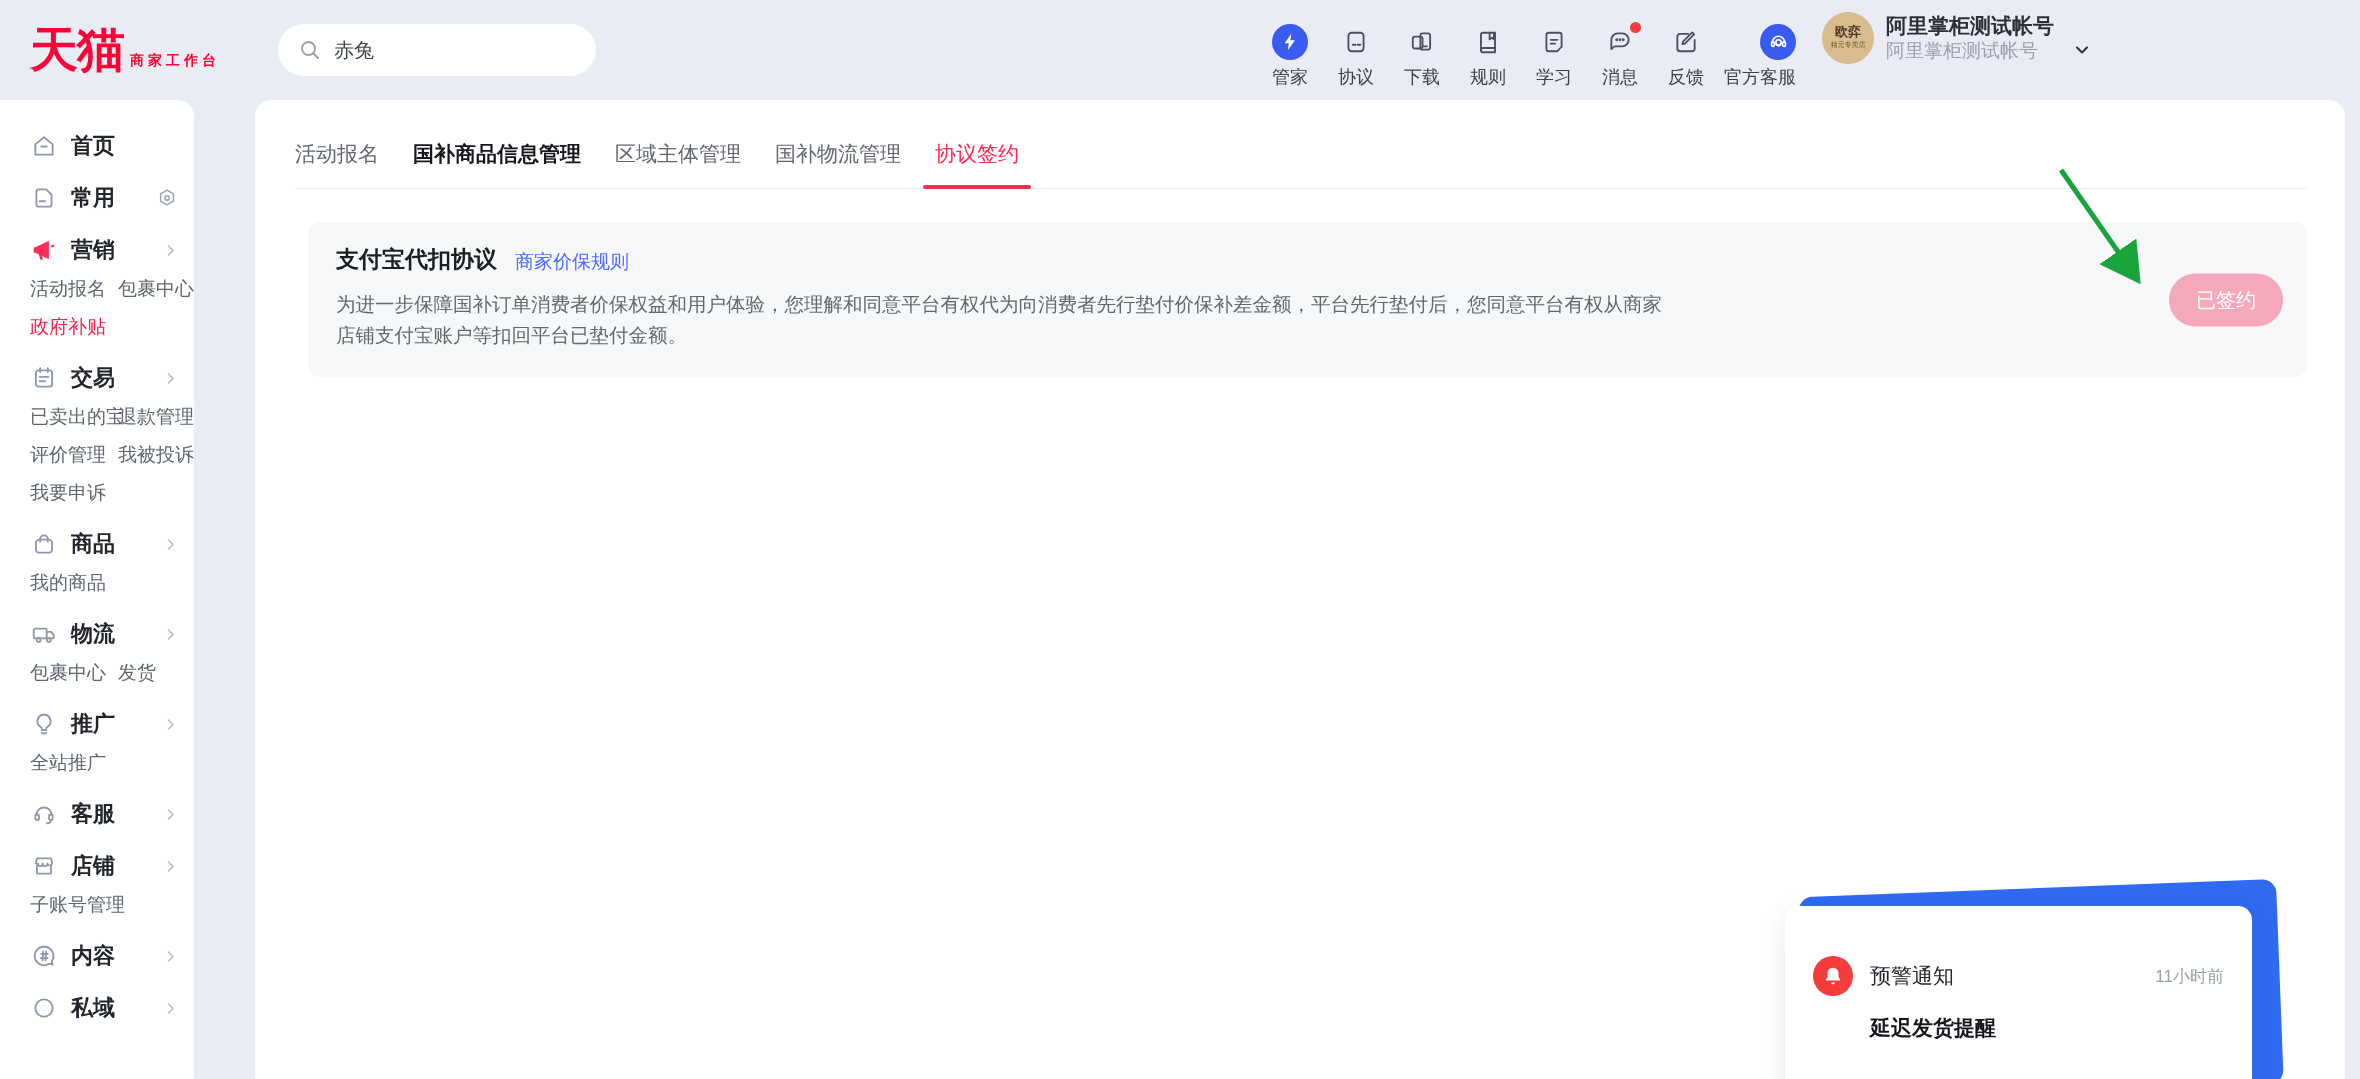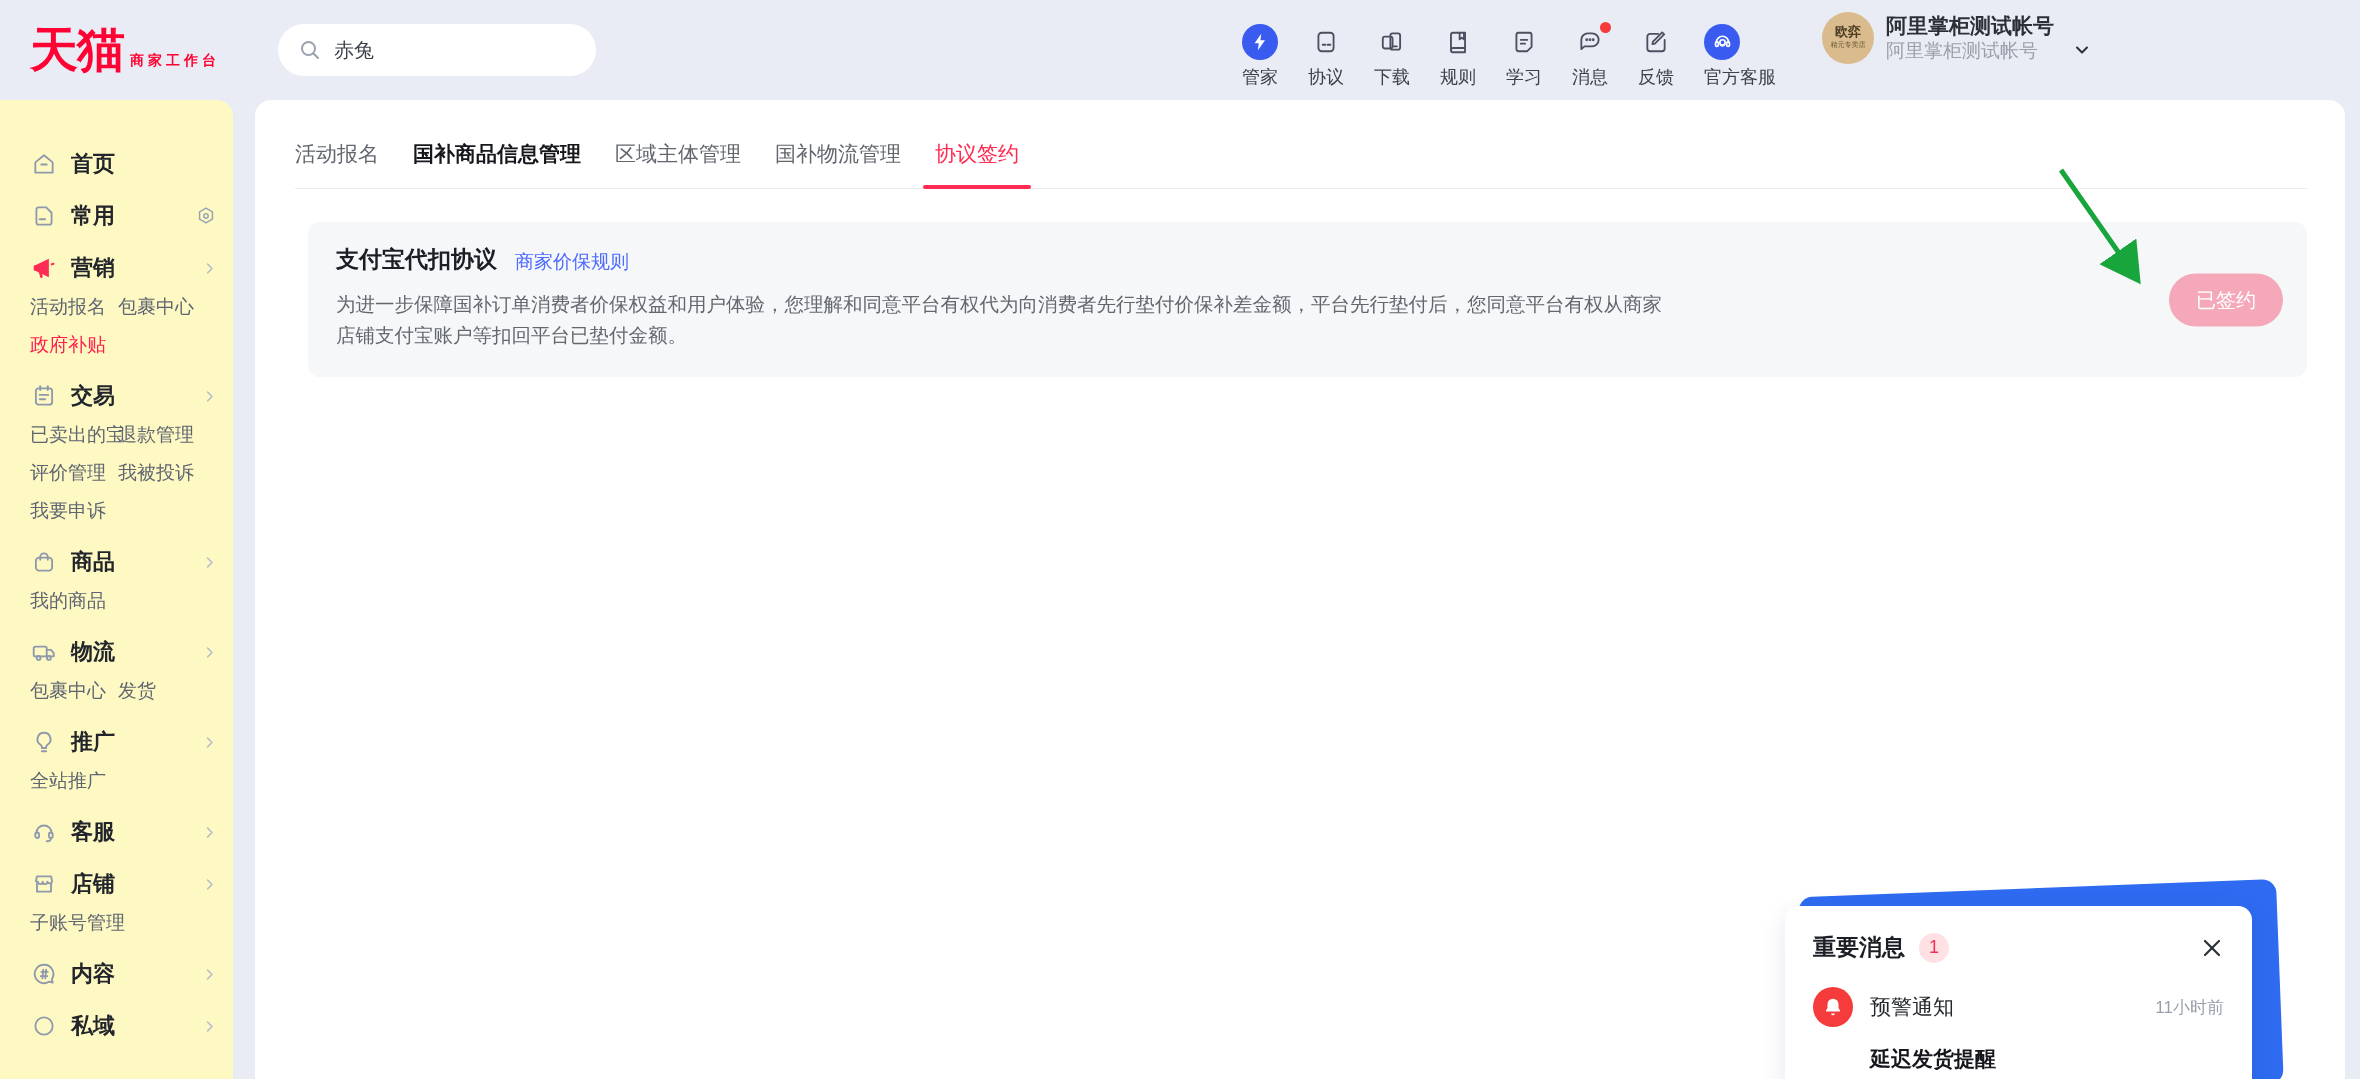--- a/index.html
+++ b/index.html
@@ -12,38 +12,38 @@
   
   .topbar { position:absolute; left:0; top:0; width:2120px; height:100px; display:flex; align-items:center; padding:0 28px 0 30px; }
   .logo { display:flex; align-items:flex-end; cursor:pointer; }
   .logo-brand { font-size:48px; font-weight:700; color:#ff0132; letter-spacing:-1px; line-height:1; }
   .logo-suffix { font-size:14px; font-weight:700; color:#ff0132; letter-spacing:4px; margin:0 0 4px 6px; }
   .searchbox { margin-left:58px; width:318px; height:52px; background:#fff; border-radius:26px; display:flex; align-items:center; padding:0 20px; }
   .searchbox svg { flex:0 0 auto; }
   .search-text { font-size:20px; color:#3a3f48; margin-left:12px; border:none; outline:none; background:transparent; width:220px; font-family:inherit; }
 
   .top-right { margin-left:auto; display:flex; align-items:flex-start; }
-  .qi { width:66px; display:flex; flex-direction:column; align-items:flex-start; cursor:pointer; padding-top:12px; }
+  .qi { width:66px; display:flex; flex-direction:column; align-items:flex-end; cursor:pointer; padding-top:12px; }
   .qi-wide { width:92px; }
   .qi-icon { position:relative; width:36px; height:36px; display:flex; align-items:center; justify-content:center; color:#4a5060; }
   .qi-icon.blue-circle { background:#3a5bf0; border-radius:50%; color:#fff; }
   .qi-label { font-size:18px; color:#3c414a; margin-top:5px; white-space:nowrap; }
   .dot { position:absolute; top:-2px; right:-3px; width:11px; height:11px; border-radius:50%; background:#f53b3b; }
 
   .account { display:flex; align-items:flex-end; margin-left:26px; cursor:pointer; }
   .avatar { width:52px; height:52px; border-radius:50%; background:#d9bb8d; display:flex; flex-direction:column; align-items:center; justify-content:center; overflow:hidden; flex:0 0 auto; }
   .avatar .a1 { font-size:13px; color:#4c3c22; font-weight:700; line-height:1.1; }
   .avatar .a2 { font-size:7px; color:#6b5836; white-space:nowrap; }
   .acct-names { margin-left:12px; }
   .acct-name { font-size:21px; color:#2b2f36; font-weight:600; line-height:1.3; }
   .acct-subname { font-size:19px; color:#9aa0ab; line-height:1.3; }
   .acct-chev { margin-left:18px; color:#2b2f36; }
 
   
-  .sidebar { position:absolute; left:0; top:100px; width:233px; height:979px; background:#fef9c3; border-radius:0 16px 0 0; padding:32px 0 0 0; overflow:hidden; }
+  .sidebar { position:absolute; left:0; top:100px; width:194px; height:979px; background:#ffffff; border-radius:0 16px 0 0; padding:14px 0 0 0; overflow:hidden; }
   .side-head { height:40px; margin-top:21px; display:flex; align-items:center; padding:0 16px 0 31px; cursor:pointer; position:relative; }
   .side-head:first-child { margin-top:12px; }
   .s-icon { width:26px; height:26px; color:#8e99ad; display:flex; align-items:center; justify-content:center; }
   .s-icon.red { color:#ff2c55; }
   .s-title { font-size:22px; font-weight:600; color:#22252b; margin-left:14px; }
   .s-trail { margin-left:auto; color:#b9bfca; display:flex; align-items:center; }
   .side-links { display:grid; grid-template-columns:88px auto; padding-left:30px; }
   .side-link { font-size:19px; color:#5f6672; line-height:38px; cursor:pointer; white-space:nowrap; }
   .side-link.active { color:#ff1e4d; }
 
@@ -436,30 +436,20 @@
           <path d="M0,0 L8,4.5 L0,9 Z" fill="#17a53c"></path>
         </marker>
       </defs>
       <line x1="18" y1="6" x2="92" y2="112" stroke="#17a53c" stroke-width="5" marker-end="url(#ah)"></line>
     </svg>
   </div>
 </div>
 
 <div class="notif-blue"></div>
 <div class="notif-card">
-  <div class="notif-head">
-    <span class="notif-title">重要消息</span>
-    <span class="notif-badge">1</span>
-    <span class="notif-close">
-      <svg width="24" height="24" viewBox="0 0 24 24" fill="none" stroke="currentColor" stroke-width="2.2" stroke-linecap="round">
-          <line x1="5" y1="5" x2="19" y2="19"></line>
-          <line x1="19" y1="5" x2="5" y2="19"></line>
-        </svg>
-    </span>
-  </div>
   <div class="notif-item">
     <span class="bell-circle">
       <svg width="22" height="22" viewBox="0 0 24 24" fill="currentColor">
           <path d="M12 3a6 6 0 0 0-6 6v4l-1.6 2.6c-.4.7.1 1.4.9 1.4h13.4c.8 0 1.3-.7.9-1.4L18 13V9a6 6 0 0 0-6-6z"></path>
           <path d="M10 19a2 2 0 0 0 4 0z"></path>
         </svg>
     </span>
     <span class="notif-item-title">预警通知</span>
     <span class="notif-time">11小时前</span>
   </div>

